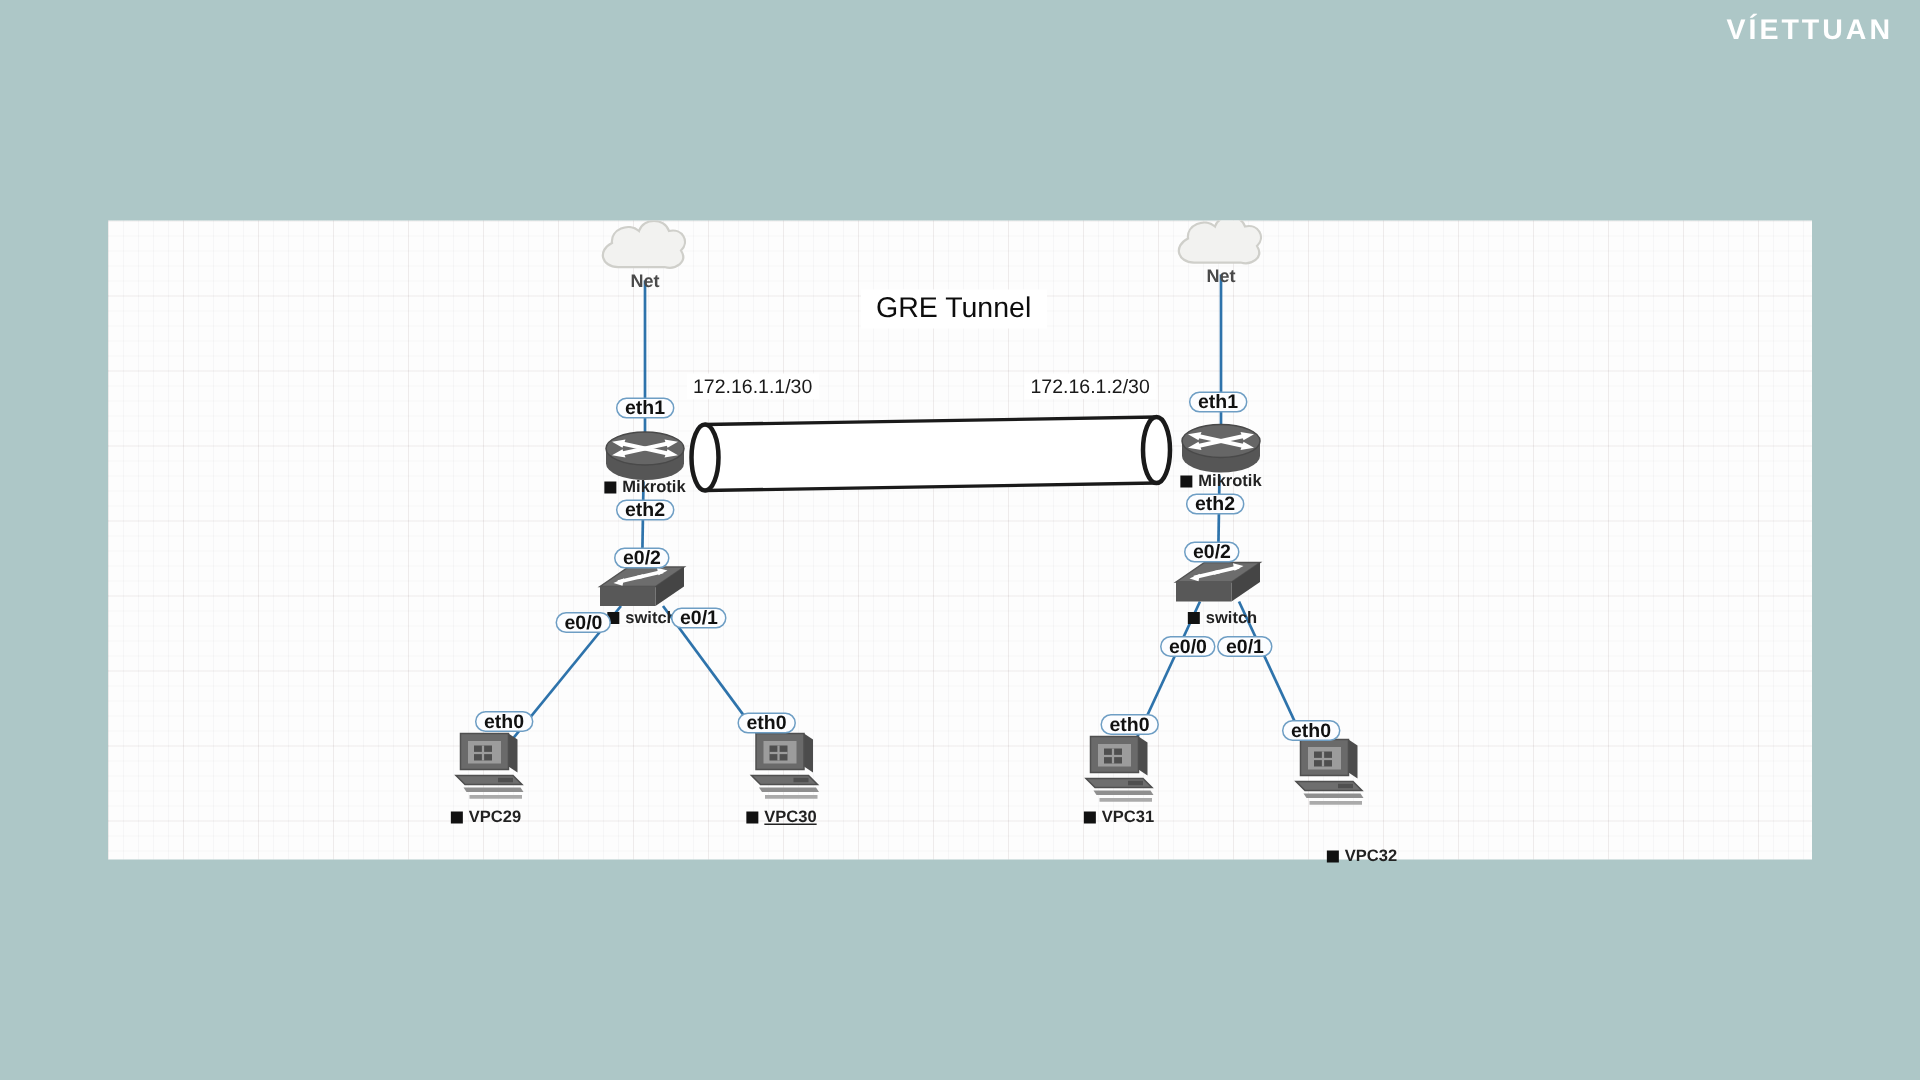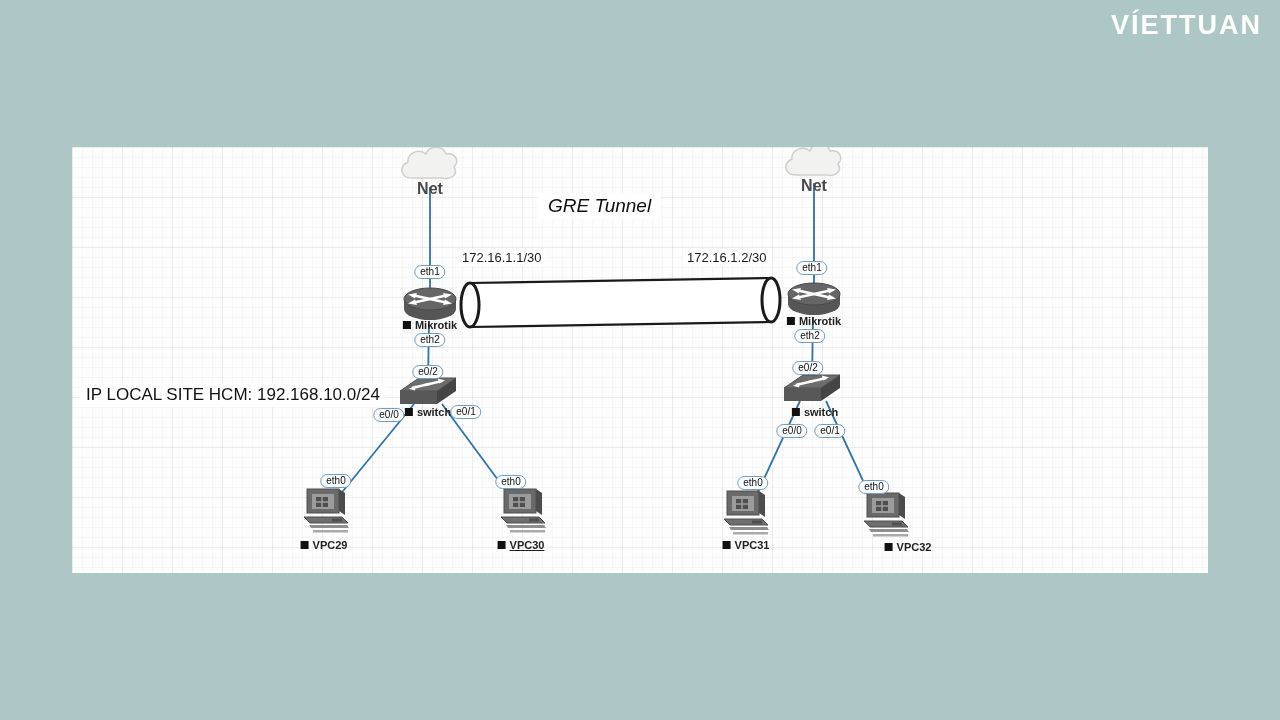--- a/index.html
+++ b/index.html
@@ -4,49 +4,49 @@
 <style>
   * { margin:0; padding:0; box-sizing:border-box; }
   html,body { width:1280px; height:720px; overflow:hidden; }
   body {
     background:#adc7c7;
     font-family:"Liberation Sans", sans-serif;
     position:relative;
   }
   .logo {
     position:absolute; top:10px; right:18px;
-    color:#ffffff; font-size:27px; font-weight:700;
+    color:#ffffff; font-size:19px; font-weight:700;
     letter-spacing:2px;
   }
   .canvas {
     position:absolute; left:72px; top:147px; width:1136px; height:426px;
     background-color:#fdfdfd;
     background-image:
       linear-gradient(rgba(120,120,130,0.05) 1px, transparent 1px),
       linear-gradient(90deg, rgba(120,120,130,0.05) 1px, transparent 1px),
       linear-gradient(rgba(150,120,120,0.09) 1px, transparent 1px),
       linear-gradient(90deg, rgba(150,120,120,0.09) 1px, transparent 1px);
     background-size:10px 10px, 10px 10px, 50px 50px, 50px 50px;
   }
   svg.layer { position:absolute; left:0; top:0; width:1136px; height:426px; }
   .badge {
     position:absolute; transform:translate(-50%,-50%);
-    font-size:10px; line-height:12px; color:#111;
+    font-size:13px; line-height:12px; color:#111;
     background:#fcfdff; border:1px solid #6e9ec4; border-radius:9px;
-    padding:0 5px; white-space:nowrap; z-index:5;
+    padding:0 5px; white-space:nowrap; z-index:5;font-weight:bold;
   }
   .dev-label {
     position:absolute; transform:translateX(-50%);
     font-size:11px; font-weight:700; color:#222;
     display:flex; align-items:center; gap:4px; white-space:nowrap; z-index:4;
   }
   .dev-label .sq { width:8px; height:8px; background:#111; display:inline-block; }
   .net-label {
     position:absolute; transform:translateX(-50%);
-    font-size:16px; font-weight:700; color:#4a4a4a; white-space:nowrap; z-index:4;
+    font-size:12px; font-weight:700; color:#4a4a4a; white-space:nowrap; z-index:4;
   }
   .title-label {
     position:absolute; background:#ffffff; color:#0d0d0d;
     font-size:19px; padding:2px 10px; white-space:nowrap; z-index:6;
   }
   .ip-label {
     position:absolute; background:#ffffff; color:#1a1a1a;
     font-size:13px; padding:1px 4px; white-space:nowrap; z-index:6;text-align:right;
   }
   .site-label {
@@ -143,24 +143,23 @@
         <use href="#icon-pc"></use>
       </g>
     <g transform="translate(672,372)">
         <use href="#icon-pc"></use>
       </g>
     <g transform="translate(812,374)">
         <use href="#icon-pc"></use>
       </g>
   </svg>
 
-  <div class="title-label" style="left:466px; top:46px;font-style:italic;">GRE Tunnel</div>
+  <div class="title-label" style="left:502px; top:46px;">GRE Tunnel</div>
   <div class="ip-label" style="left:386px; top:102px;">172.16.1.1/30</div>
   <div class="ip-label" style="left:611px; top:102px;">172.16.1.2/30</div>
-  <div class="site-label" style="left:8px;  top:236px;">IP LOCAL SITE HCM: 192.168.10.0/24</div>
 
   <div class="net-label" style="left:358px; top:33px;">Net</div>
   <div class="net-label" style="left:742px; top:30px;">Net</div>
 
   <div class="dev-label" style="left:358px; top:172px;">
       <span class="sq"></span>
       <span>Mikrotik</span>
     </div>
   <div class="dev-label" style="left:742px; top:168px;">
       <span class="sq"></span>
@@ -179,21 +178,21 @@
       <span>VPC29</span>
     </div>
   <div class="dev-label" style="left:449px; top:392px;text-decoration:underline;">
       <span class="sq"></span>
       <span>VPC30</span>
     </div>
   <div class="dev-label" style="left:674px; top:392px;">
       <span class="sq"></span>
       <span>VPC31</span>
     </div>
-  <div class="dev-label" style="left:812px; top:394px;padding-left:48px;">
+  <div class="dev-label" style="left:812px; top:418px;padding-left:48px;">
       <span class="sq"></span>
       <span>VPC32</span>
     </div>
 
   <div class="badge" style="left:358px; top:125px;">eth1</div>
   <div class="badge" style="left:358px; top:193px;">eth2</div>
   <div class="badge" style="left:356px; top:225px;">e0/2</div>
   <div class="badge" style="left:317px; top:268px;">e0/0</div>
   <div class="badge" style="left:394px; top:265px;">e0/1</div>
   <div class="badge" style="left:264px; top:334px;">eth0</div>

